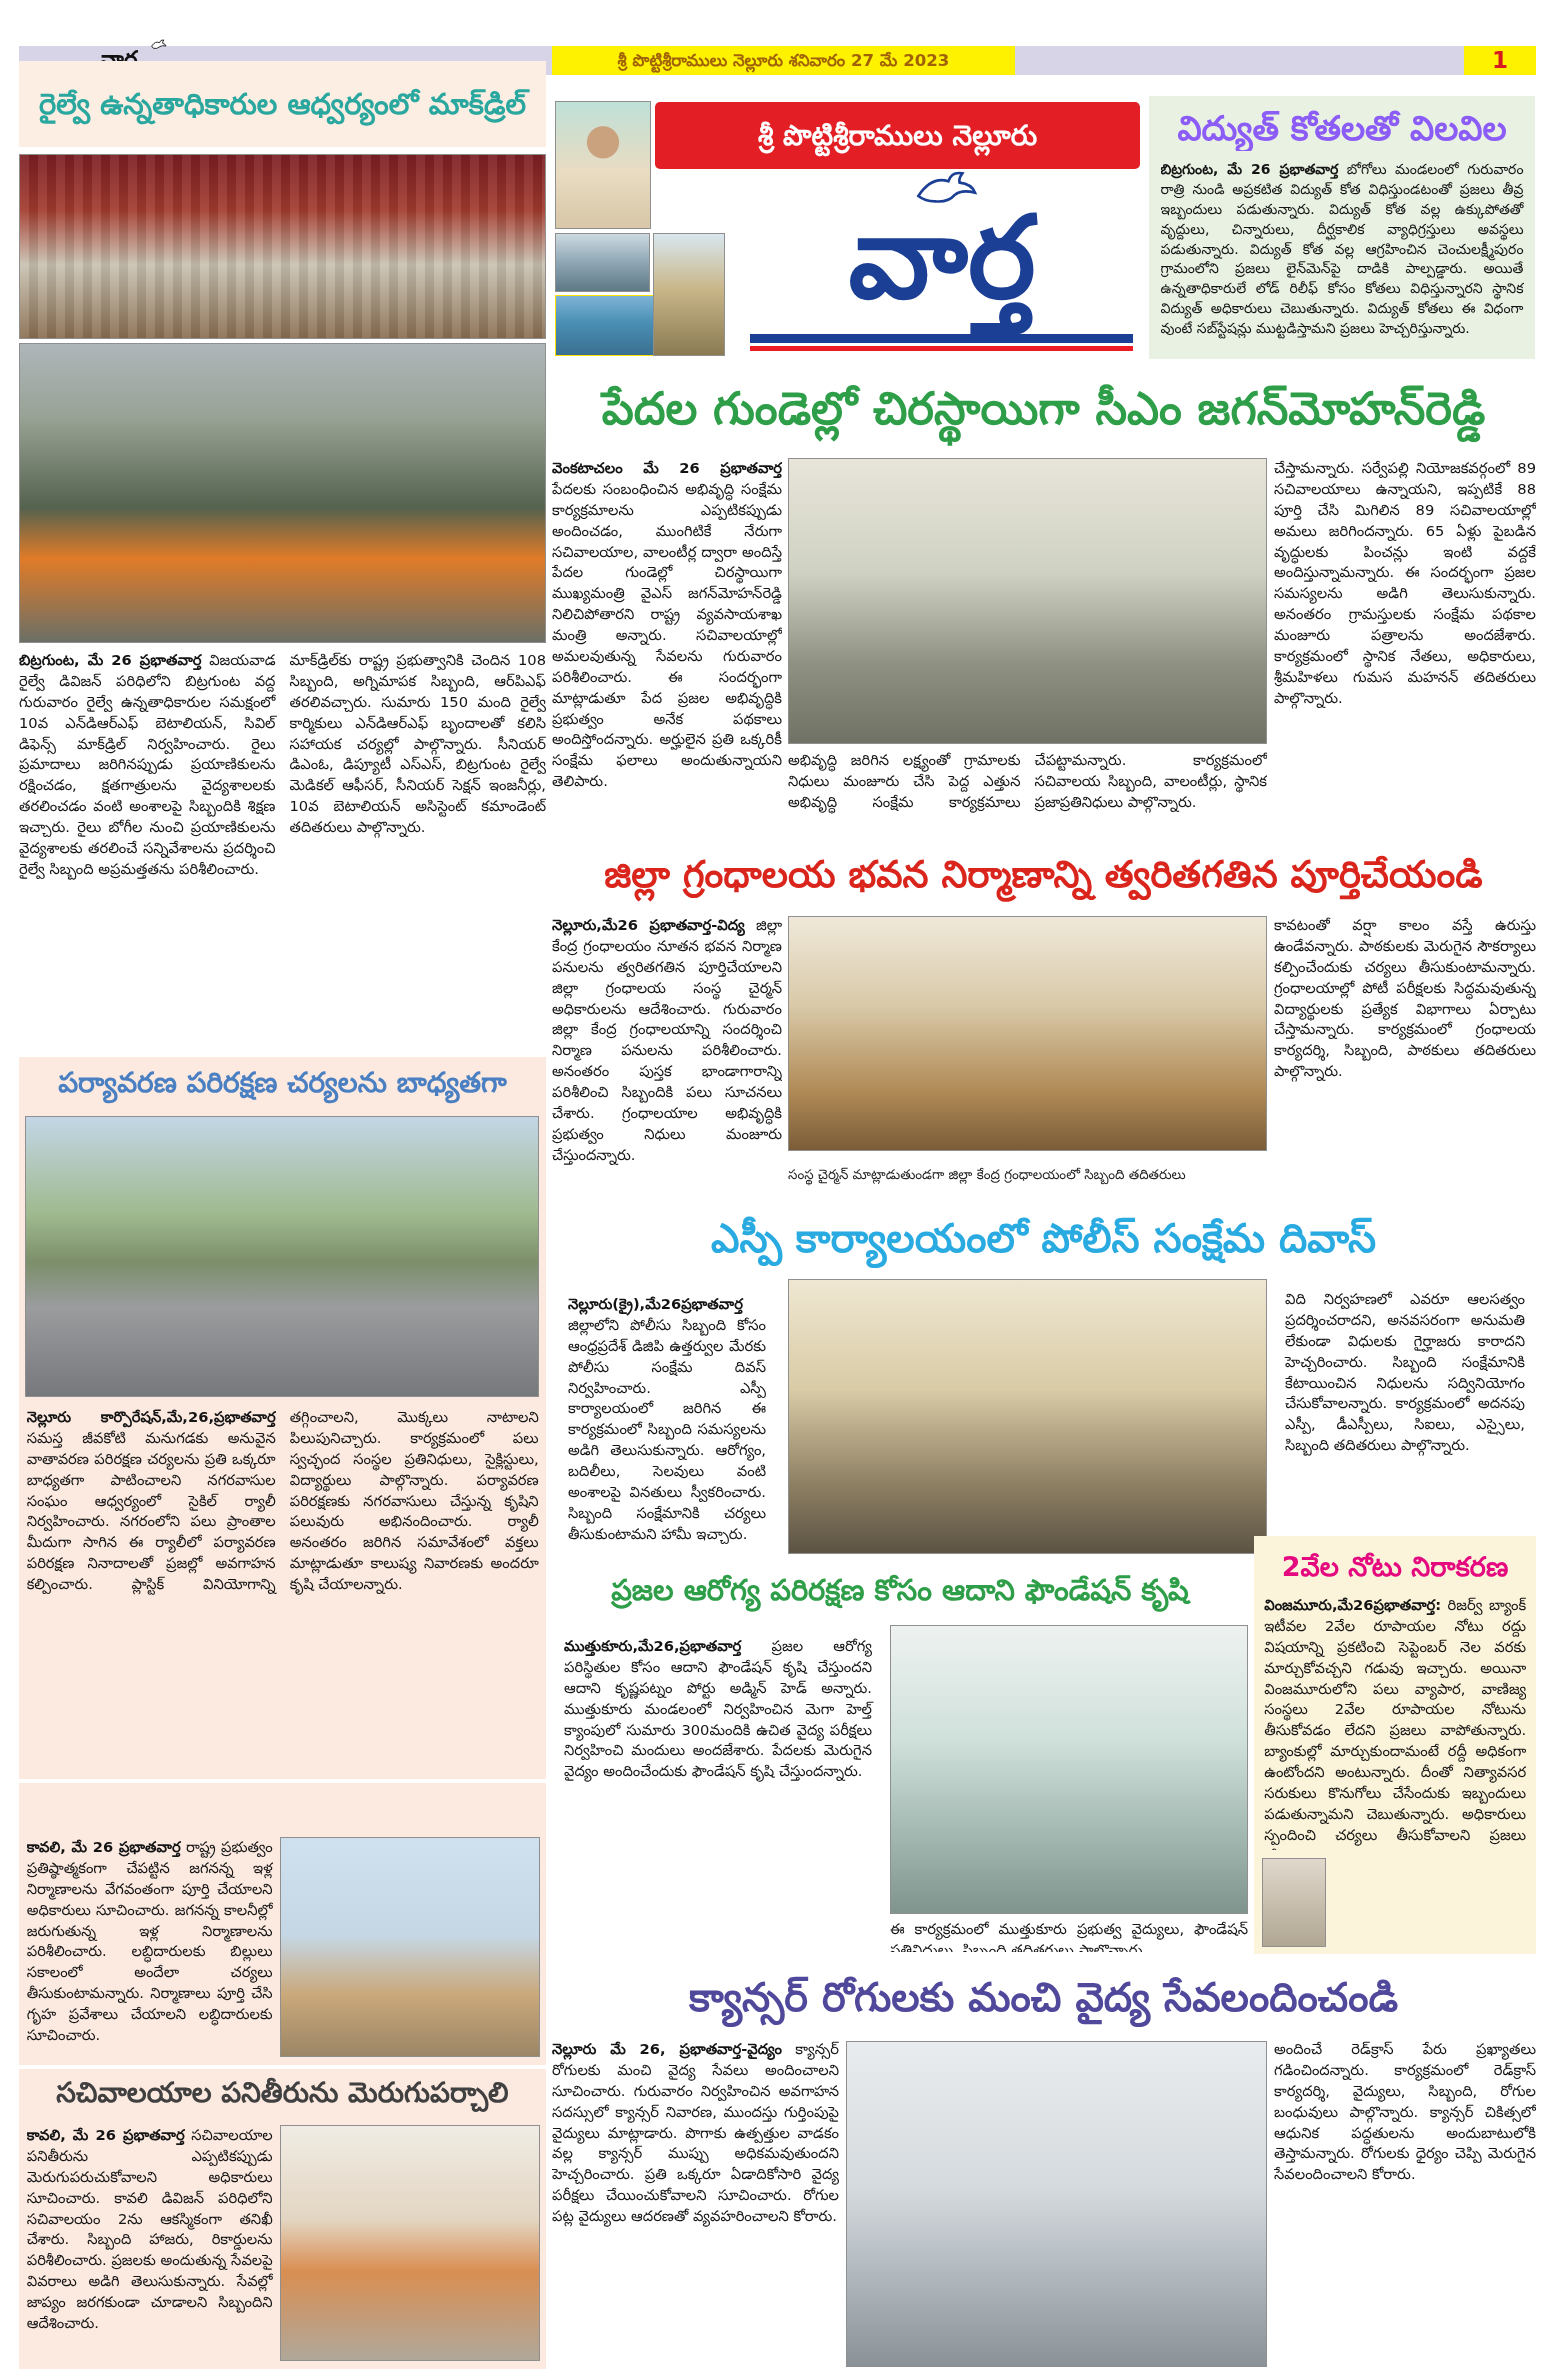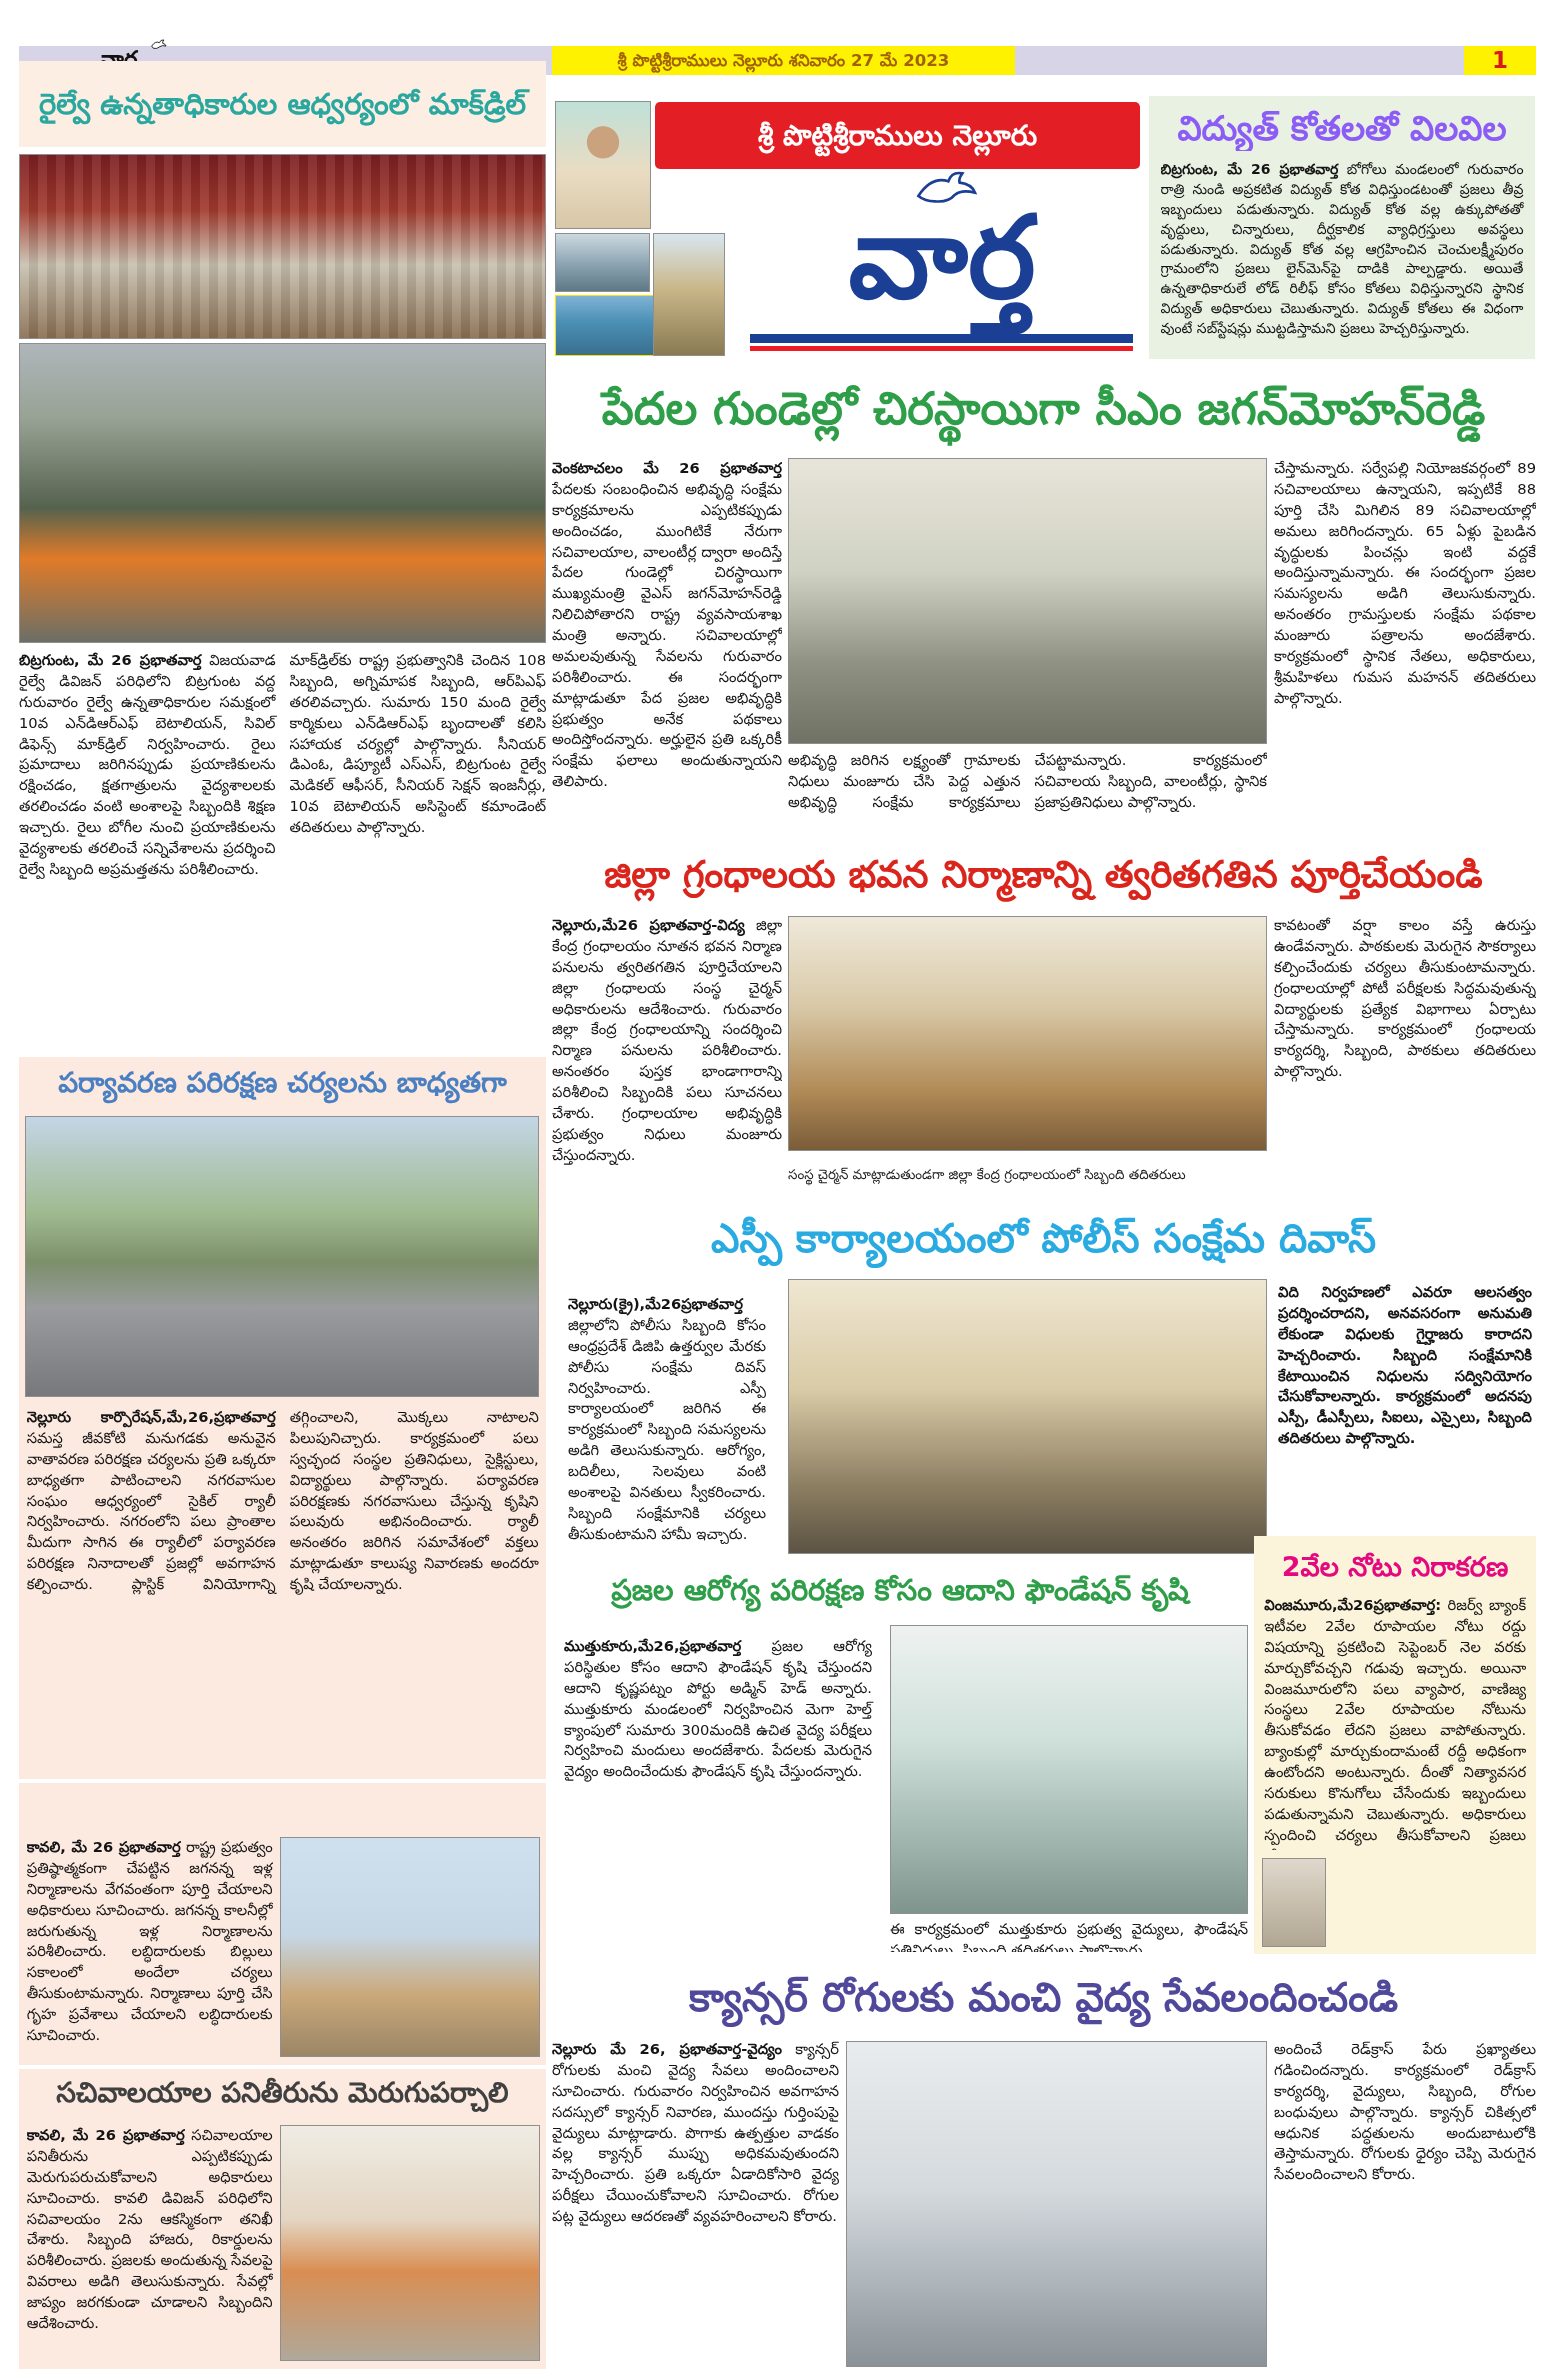--- a/index.html
+++ b/index.html
@@ -134,21 +134,21 @@
     </div>
   </div>
 
   <div class="abs" style="left:552px;top:1206px;width:983px;height:354px;">
     <div class="hl" style="height:64px;line-height:64px;font-size:40px;color:#29aae1;">ఎస్పీ కార్యాలయంలో పోలీస్ సంక్షేమ దివాస్</div>
     <div class="body" style="position:absolute;left:0;top:72px;width:230px;height:281px;">
       <p style="margin:16px;"><b>నెల్లూరు(క్రై),మే26ప్రభాతవార్త</b> <span>జిల్లాలోని పోలీసు సిబ్బంది కోసం ఆంధ్రప్రదేశ్ డిజిపి ఉత్తర్వుల మేరకు పోలీసు సంక్షేమ దివస్ నిర్వహించారు. ఎస్పీ కార్యాలయంలో జరిగిన ఈ కార్యక్రమంలో సిబ్బంది సమస్యలను అడిగి తెలుసుకున్నారు. ఆరోగ్యం, బదిలీలు, సెలవులు వంటి అంశాలపై వినతులు స్వీకరించారు. సిబ్బంది సంక్షేమానికి చర్యలు తీసుకుంటామని హామీ ఇచ్చారు.</span></p>
     </div>
     <div class="photo" style="left:236px;top:73px;width:479px;height:275px;background:linear-gradient(180deg,#efe7d2 0%,#d9cba6 40%,#8d7f62 75%,#5c5344 100%);"></div>
     <div class="body" style="position:absolute;left:722px;top:72px;width:262px;height:281px;">
-      <p style="margin:4px;font-weight:bold;"><span>విది నిర్వహణలో ఎవరూ ఆలసత్వం ప్రదర్శించరాదని, అనవసరంగా అనుమతి లేకుండా విధులకు గైర్హాజరు కారాదని హెచ్చరించారు. సిబ్బంది సంక్షేమానికి కేటాయించిన నిధులను సద్వినియోగం చేసుకోవాలన్నారు. కార్యక్రమంలో అదనపు ఎస్పీ, డీఎస్పీలు, సిఐలు, ఎస్సైలు, సిబ్బంది తదితరులు పాల్గొన్నారు.</span></p>
+      <p style="margin:11px;"><span>విది నిర్వహణలో ఎవరూ ఆలసత్వం ప్రదర్శించరాదని, అనవసరంగా అనుమతి లేకుండా విధులకు గైర్హాజరు కారాదని హెచ్చరించారు. సిబ్బంది సంక్షేమానికి కేటాయించిన నిధులను సద్వినియోగం చేసుకోవాలన్నారు. కార్యక్రమంలో అదనపు ఎస్పీ, డీఎస్పీలు, సిఐలు, ఎస్సైలు, సిబ్బంది తదితరులు పాల్గొన్నారు.</span></p>
     </div>
   </div>
 
   <div class="abs" style="left:552px;top:1563px;width:696px;height:391px;">
     <div class="hl" style="height:54px;line-height:54px;font-size:29px;color:#2e9e48;">ప్రజల ఆరోగ్య పరిరక్షణ కోసం ఆదాని ఫౌండేషన్ కృషి</div>
     <div class="body" style="position:absolute;left:0;top:61px;width:332px;height:327px;">
       <p style="margin:12px;"><b>ముత్తుకూరు,మే26,ప్రభాతవార్త</b> <span>ప్రజల ఆరోగ్య పరిస్థితుల కోసం ఆదాని ఫౌండేషన్ కృషి చేస్తుందని ఆదాని కృష్ణపట్నం పోర్టు అడ్మిన్ హెడ్ అన్నారు. ముత్తుకూరు మండలంలో నిర్వహించిన మెగా హెల్త్ క్యాంపులో సుమారు 300మందికి ఉచిత వైద్య పరీక్షలు నిర్వహించి మందులు అందజేశారు. పేదలకు మెరుగైన వైద్యం అందించేందుకు ఫౌండేషన్ కృషి చేస్తుందన్నారు.</span></p>
     </div>
     <div class="photo" style="left:338px;top:62px;width:358px;height:289px;background:linear-gradient(180deg,#eef2f0 0%,#cfe0da 40%,#9fb5ad 75%,#7e948c 100%);"></div>
     <div class="body" style="position:absolute;left:338px;top:356px;width:358px;height:33px;">

